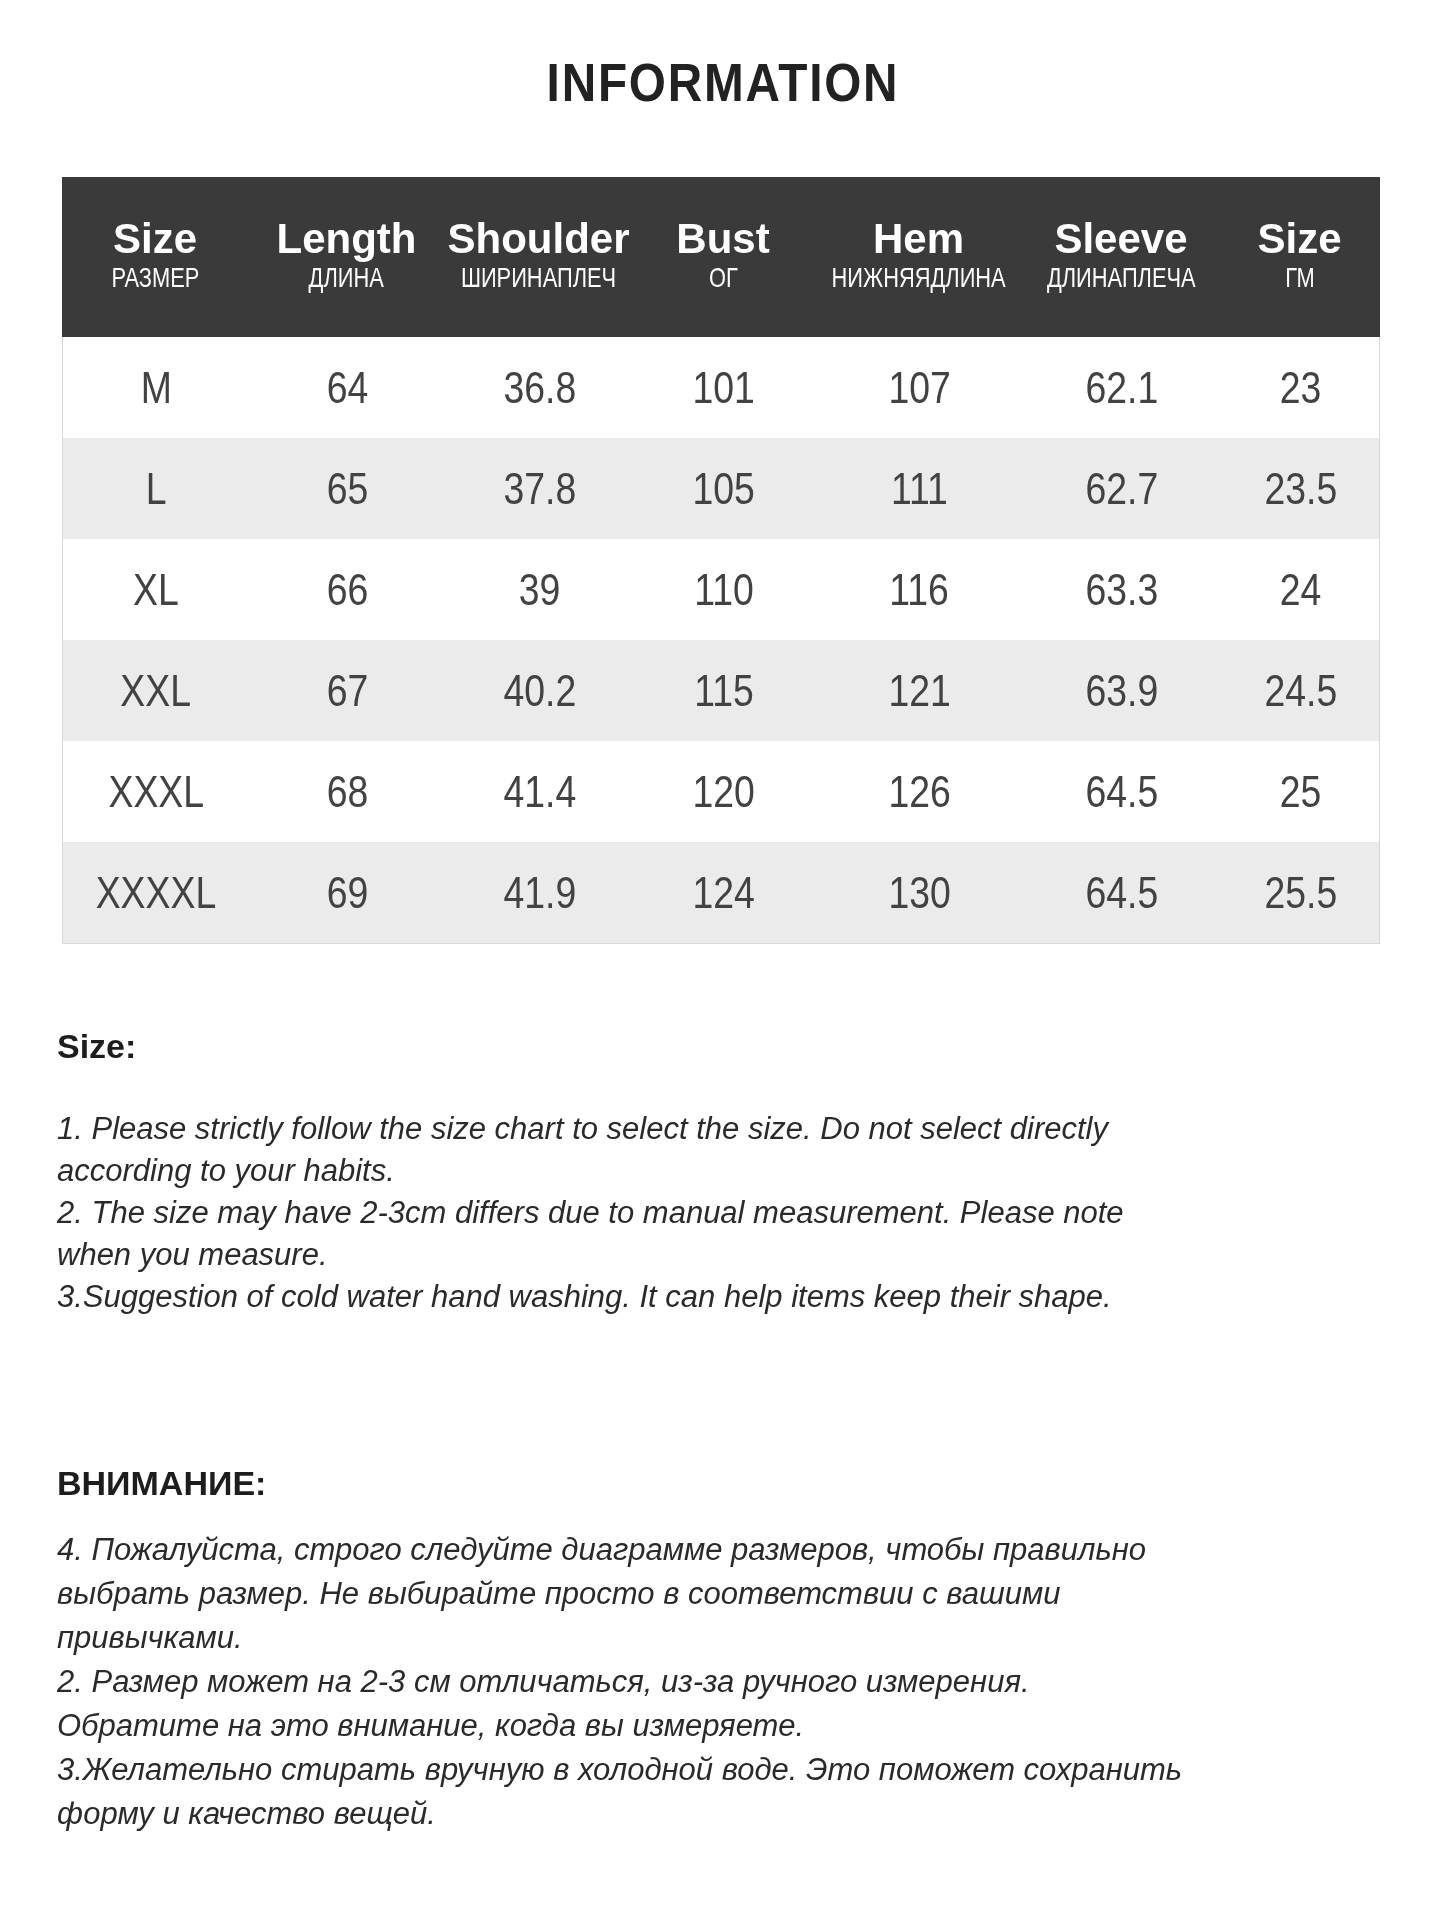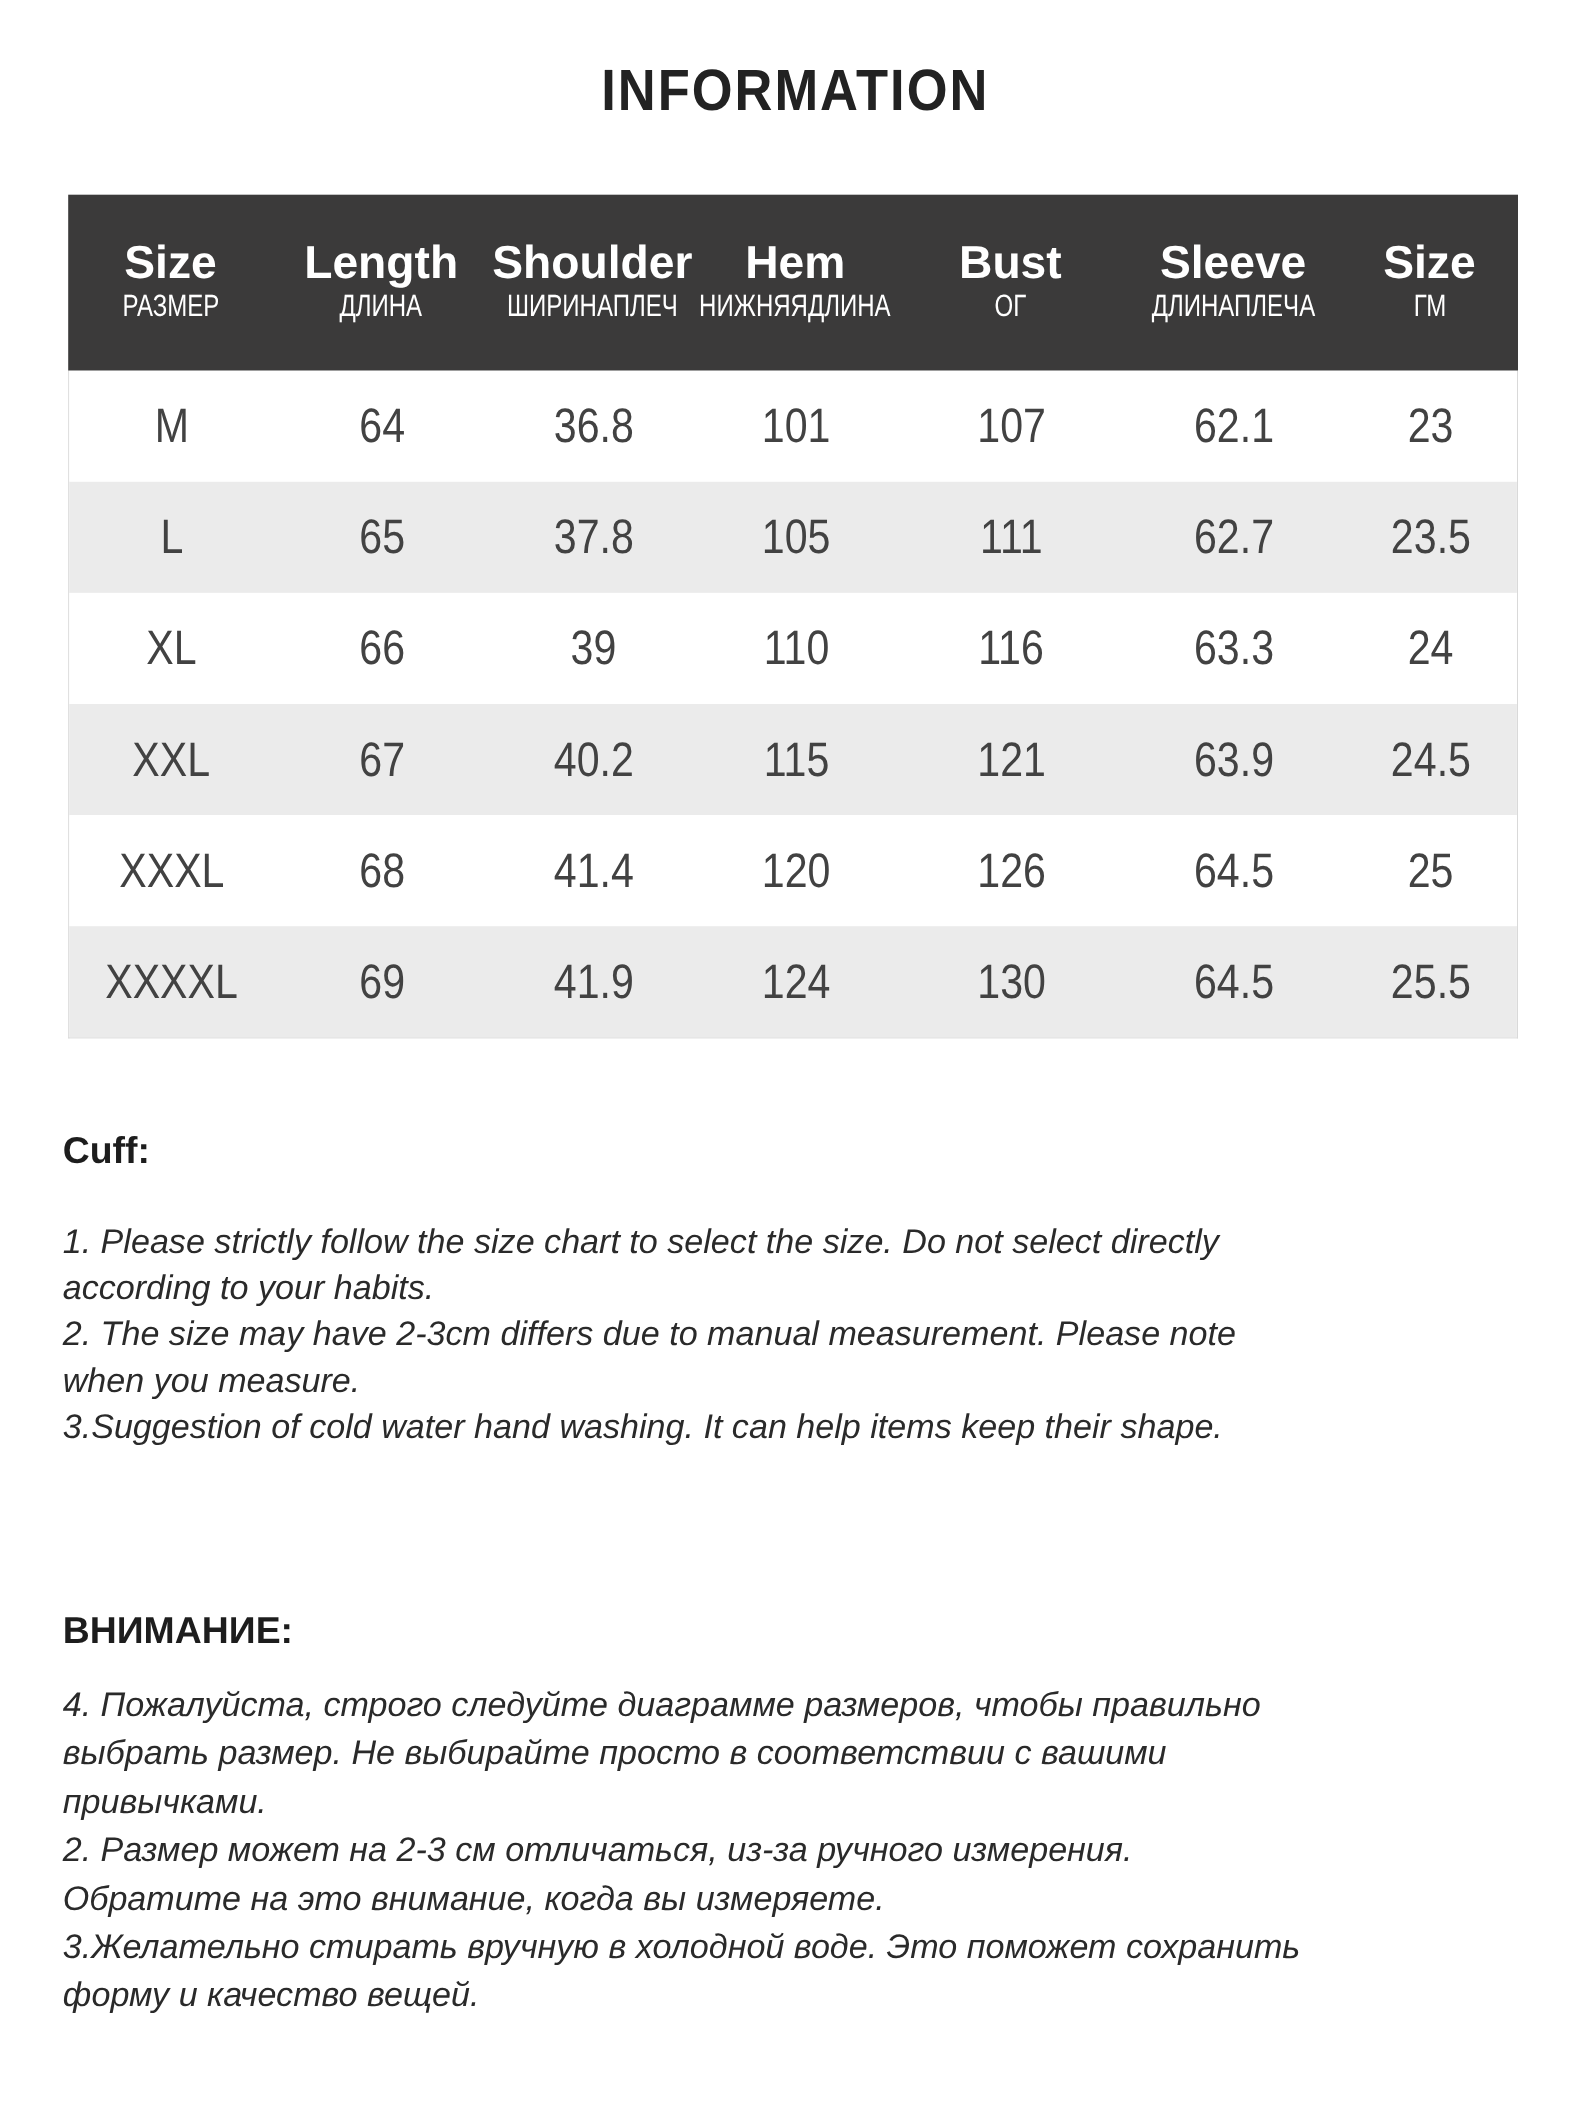--- a/index.html
+++ b/index.html
@@ -130,26 +130,26 @@
     </div>
     <div class="hcell">
       <span class="hen">Length</span>
       <span class="hru">ДЛИНА</span>
     </div>
     <div class="hcell">
       <span class="hen">Shoulder</span>
       <span class="hru">ШИРИНАПЛЕЧ</span>
     </div>
     <div class="hcell">
+      <span class="hen">Bust</span>
+      <span class="hru">ОГ</span>
+    </div>
+    <div class="hcell">
       <span class="hen">Hem</span>
       <span class="hru">НИЖНЯЯДЛИНА</span>
-    </div>
-    <div class="hcell">
-      <span class="hen">Bust</span>
-      <span class="hru">ОГ</span>
     </div>
     <div class="hcell">
       <span class="hen">Sleeve</span>
       <span class="hru">ДЛИНАПЛЕЧА</span>
     </div>
     <div class="hcell">
       <span class="hen">Size</span>
       <span class="hru">ГМ</span>
     </div>
   </div>
@@ -204,21 +204,21 @@
         <div class="cell"><span class="cx">69</span></div>
         <div class="cell"><span class="cx">41.9</span></div>
         <div class="cell"><span class="cx">124</span></div>
         <div class="cell"><span class="cx">130</span></div>
         <div class="cell"><span class="cx">64.5</span></div>
         <div class="cell"><span class="cx">25.5</span></div>
       </div>
     </div>
 </div>
 
-<div class="note-heading en">Cuff:</div>
+<div class="note-heading en">Size:</div>
 <div class="note-block en">
   <div class="note-item">1. Please strictly follow the size chart  to select the size. Do not select directly
 according to your habits.</div>
   <div class="note-item">2. The size may have 2-3cm differs due to manual measurement. Please note
 when you measure.</div>
   <div class="note-item">3.Suggestion of cold water hand washing. It can help items keep their shape.</div>
 </div>
 
 <div class="note-heading ru">ВНИМАНИЕ:</div>
 <div class="note-block ru">

